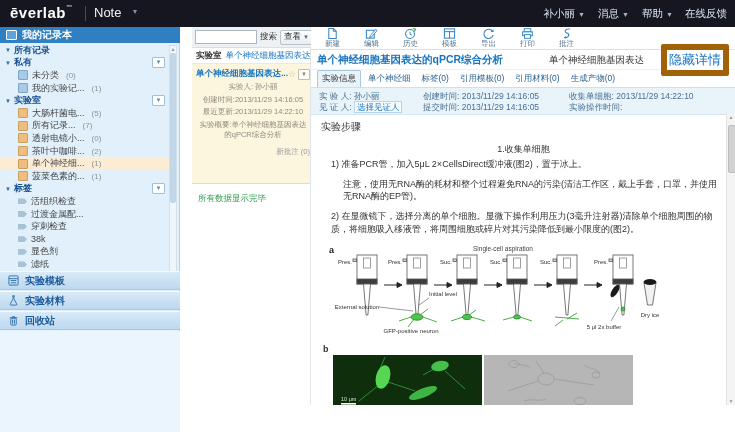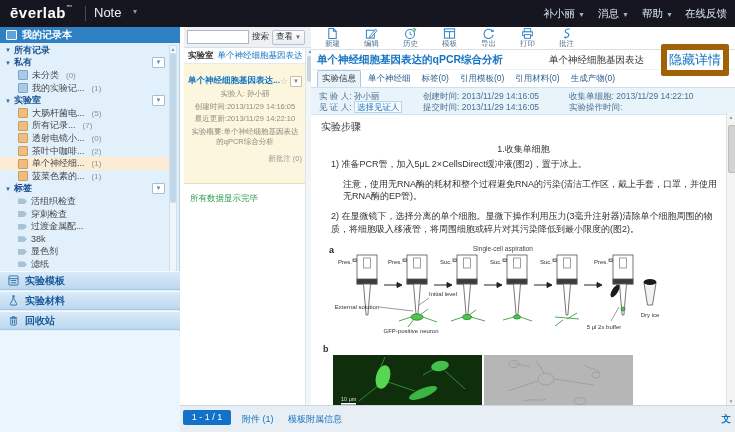--- a/index.html
+++ b/index.html
@@ -32,32 +32,32 @@
   .ico-t{display:inline-block;width:9px;height:6px;background:#a8c2d6;clip-path:polygon(0 0,68% 0,100% 50%,68% 100%,0 100%);}
   .cnt{color:#8d9399;font-size:8px;margin-left:3px;}
   .sb-scroll{position:absolute;right:2px;top:18px;width:8px;height:240px;background:#eef5fb;border:1px solid #cfe0ec;box-sizing:border-box;}
   .sb-thumb{position:absolute;left:0;top:1px;width:6px;height:150px;background:#c2d8e8;border-radius:2px;}
   .sb-arr{position:absolute;left:0;width:6px;font-size:5px;color:#7d98ad;text-align:center;}
   .strip{position:absolute;left:0;width:180px;height:19px;background:linear-gradient(#d9eaf8,#bcd8ef);
          border-top:1px solid #f2f9ff;border-bottom:1px solid #a8c8e2;color:#1b5a9c;font-weight:bold;font-size:10px;
          display:flex;align-items:center;gap:6px;padding-left:8px;box-sizing:border-box;}
   .sb-fill{position:absolute;left:0;top:304px;width:180px;height:101px;background:#eaf5fd;}
   
-  .listcol{position:absolute;left:184px;top:27px;width:131px;height:346px;background:#fff;border-right:2px solid #3b82f6;box-sizing:border-box;}
+  .listcol{position:absolute;left:192px;top:27px;width:131px;height:346px;background:#fff;border-right:5px solid #3b82f6;box-sizing:border-box;}
   .search-row{height:21px;background:#edf1f4;border-bottom:1px solid #d8dfe5;display:flex;align-items:center;padding:0 3px;gap:3px;box-sizing:border-box;}
   .search-input{width:56px;height:12px;border:1px solid #a9b8c4;background:#fff;font-size:8px;padding:0 2px;}
   .btn-search{font-size:8.5px;color:#333;}
   .btn-view{font-size:8.5px;color:#333;border:1px solid #b6c2cc;background:linear-gradient(#fcfdfe,#e9eef2);
             height:13px;display:flex;align-items:center;padding:0 3px;gap:2px;border-radius:2px;}
   .btn-view .car{font-size:6px;color:#667;}
   .list-header{height:15px;font-size:8.5px;display:flex;gap:4px;align-items:center;padding:0 4px;border-bottom:1px solid #e4eaee;}
   .lh-scope{font-weight:bold;color:#333;}
   .lh-title{color:#1673c2;}
   .card{position:absolute;left:0;top:37px;width:122px;height:120px;background:#fcf6df;border-bottom:1px solid #e6ddbd;
-        padding:11px 4px;box-sizing:border-box;}
+        padding:4px 4px;box-sizing:border-box;}
   .card-titlerow{display:flex;align-items:center;}
   .card-title{color:#1673c2;font-weight:bold;font-size:8.5px;white-space:nowrap;overflow:hidden;}
   .star{margin-left:auto;color:#c2bca6;font-size:9px;}
   .card-dd{width:10px;height:9px;border:1px solid #c3bfae;background:#fffef7;color:#887;font-size:6px;
            text-align:center;line-height:8px;margin-left:2px;border-radius:1px;}
   .card-meta{font-size:7.5px;color:#8f8c7e;line-height:1.4;margin-top:2px;word-break:break-all;text-align:center;}
   .card-note{text-align:right;font-size:7.5px;color:#999;margin-top:6px;}
   .end-msg{position:absolute;left:6px;top:166px;font-size:8.5px;color:#2f9e4e;}
   .list-scroll{position:absolute;right:0;top:21px;width:8px;height:357px;background:#f3f6f8;border-left:1px solid #dfe6ea;box-sizing:border-box;}
   .list-thumb{position:absolute;left:1px;top:8px;width:5px;height:26px;background:#ccd6dd;border-radius:2px;}
@@ -178,25 +178,25 @@
           <span class="tri">▼</span>
           <span>标签</span>
           <span class="ddbox">▼</span>
         </div>
       <div class="trow item">
           <span class="ico-t"></span>
           <span>活组织检查</span>
         </div>
       <div class="trow item">
           <span class="ico-t"></span>
+          <span>过渡金属配...</span>
+        </div>
+      <div class="trow item">
+          <span class="ico-t"></span>
           <span>穿刺检查</span>
-        </div>
-      <div class="trow item">
-          <span class="ico-t"></span>
-          <span>过渡金属配...</span>
         </div>
       <div class="trow item">
           <span class="ico-t"></span>
           <span>38k</span>
         </div>
       <div class="trow item">
           <span class="ico-t"></span>
           <span>显色剂</span>
         </div>
       <div class="trow item">
@@ -495,20 +495,14 @@
       </div>
     </div>
 
     <div class="v-scroll">
       <span class="v-arr" style="top:1px;">▲</span>
       <div class="v-thumb"></div>
       <span class="v-arr" style="bottom:1px;">▼</span>
     </div>
   </div>
 
-  <div class="bottombar">
-    <div class="pager">1 - 1 / 1</div>
-    <span class="bb-link" style="left:62px;">附件 (1)</span>
-    <span class="bb-link" style="left:108px;">模板附属信息</span>
-    <span class="side-tab">文</span>
-  </div>
 
 </div>
 
 </body></html>

